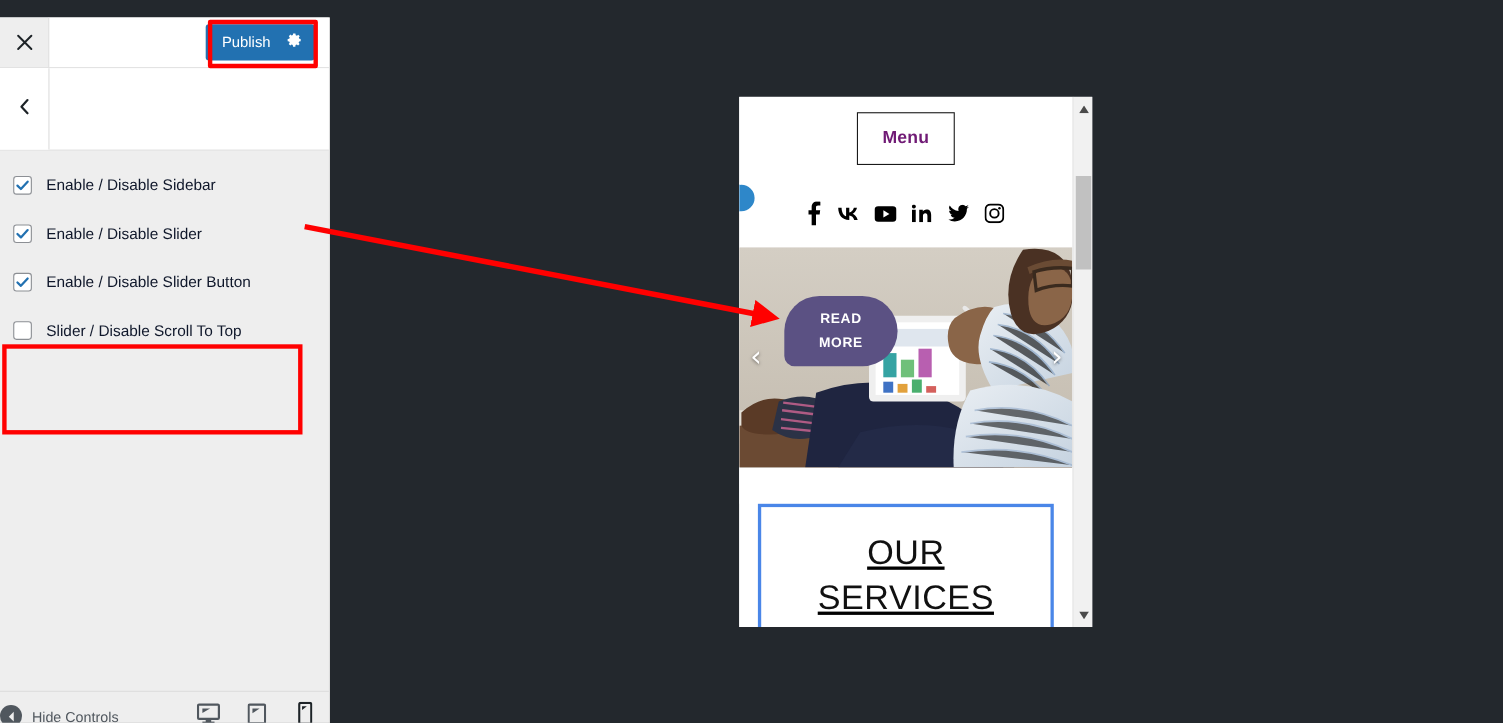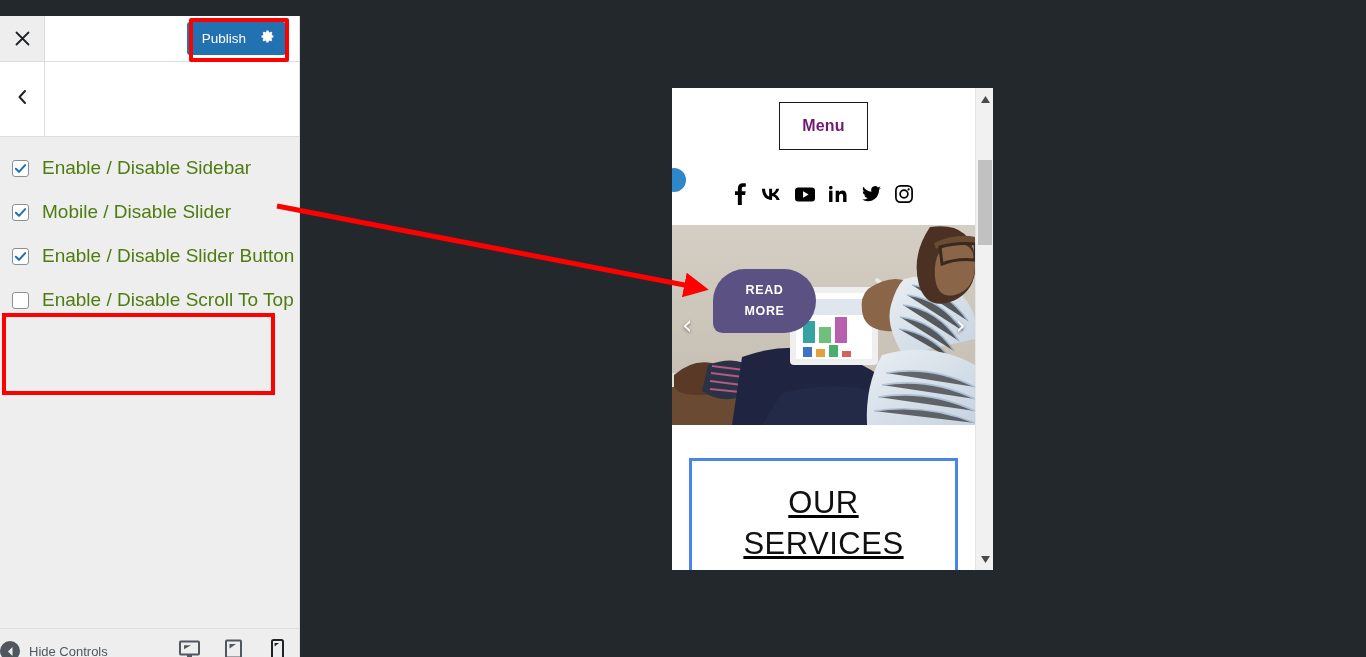--- a/index.html
+++ b/index.html
@@ -108,21 +108,21 @@
     width: 17px; height: 17px;
     border: 1px solid #8c8f94;
     border-radius: 3px;
     background: #fff;
     display: inline-flex; align-items: center; justify-content: center;
     flex: 0 0 auto;
     margin-right: 13px;
   }
   .cbx svg { display: none; }
   .cbx.checked svg { display: block; }
-  .control-label { font-size: 19px; color: #4d7c0f; }
+  .control-label { font-size: 14px; color: #0f172a; }
 
   
   .anno-slider {
     position: absolute;
     left: 2px; top: 176px;
     width: 273px; height: 82px;
     border: 4px solid #ff0000;
     pointer-events: none;
     z-index: 15;
   }
@@ -329,37 +329,37 @@
         </span>
         <span class="control-label">Enable / Disable Sidebar</span>
       </div>
 
       <div class="control-row">
         <span class="cbx checked">
           <svg width="13" height="13" viewBox="0 0 14 14">
               <path d="M2 7.3 L5.4 10.6 L12 3.4" stroke="#2271b1" stroke-width="2.2" fill="none" stroke-linecap="round" stroke-linejoin="round"></path>
             </svg>
         </span>
-        <span class="control-label">Mobile / Disable Slider</span>
+        <span class="control-label">Enable / Disable Slider</span>
       </div>
 
       <div class="control-row">
         <span class="cbx checked">
           <svg width="13" height="13" viewBox="0 0 14 14">
               <path d="M2 7.3 L5.4 10.6 L12 3.4" stroke="#2271b1" stroke-width="2.2" fill="none" stroke-linecap="round" stroke-linejoin="round"></path>
             </svg>
         </span>
         <span class="control-label">Enable / Disable Slider Button</span>
       </div>
 
       <div class="control-row">
         <span class="cbx">
           
         </span>
-        <span class="control-label">Enable / Disable Scroll To Top</span>
+        <span class="control-label">Slider / Disable Scroll To Top</span>
       </div>
 
       <div class="anno-slider"></div>
     </div>
 
     <div class="cust-footer">
       <div class="hide-controls">
         <span class="collapse-icon">
           <svg width="9" height="11" viewBox="0 0 9 11">
               <path d="M6.5 1 L2 5.5 L6.5 10 Z" fill="#eeeeee"></path>

